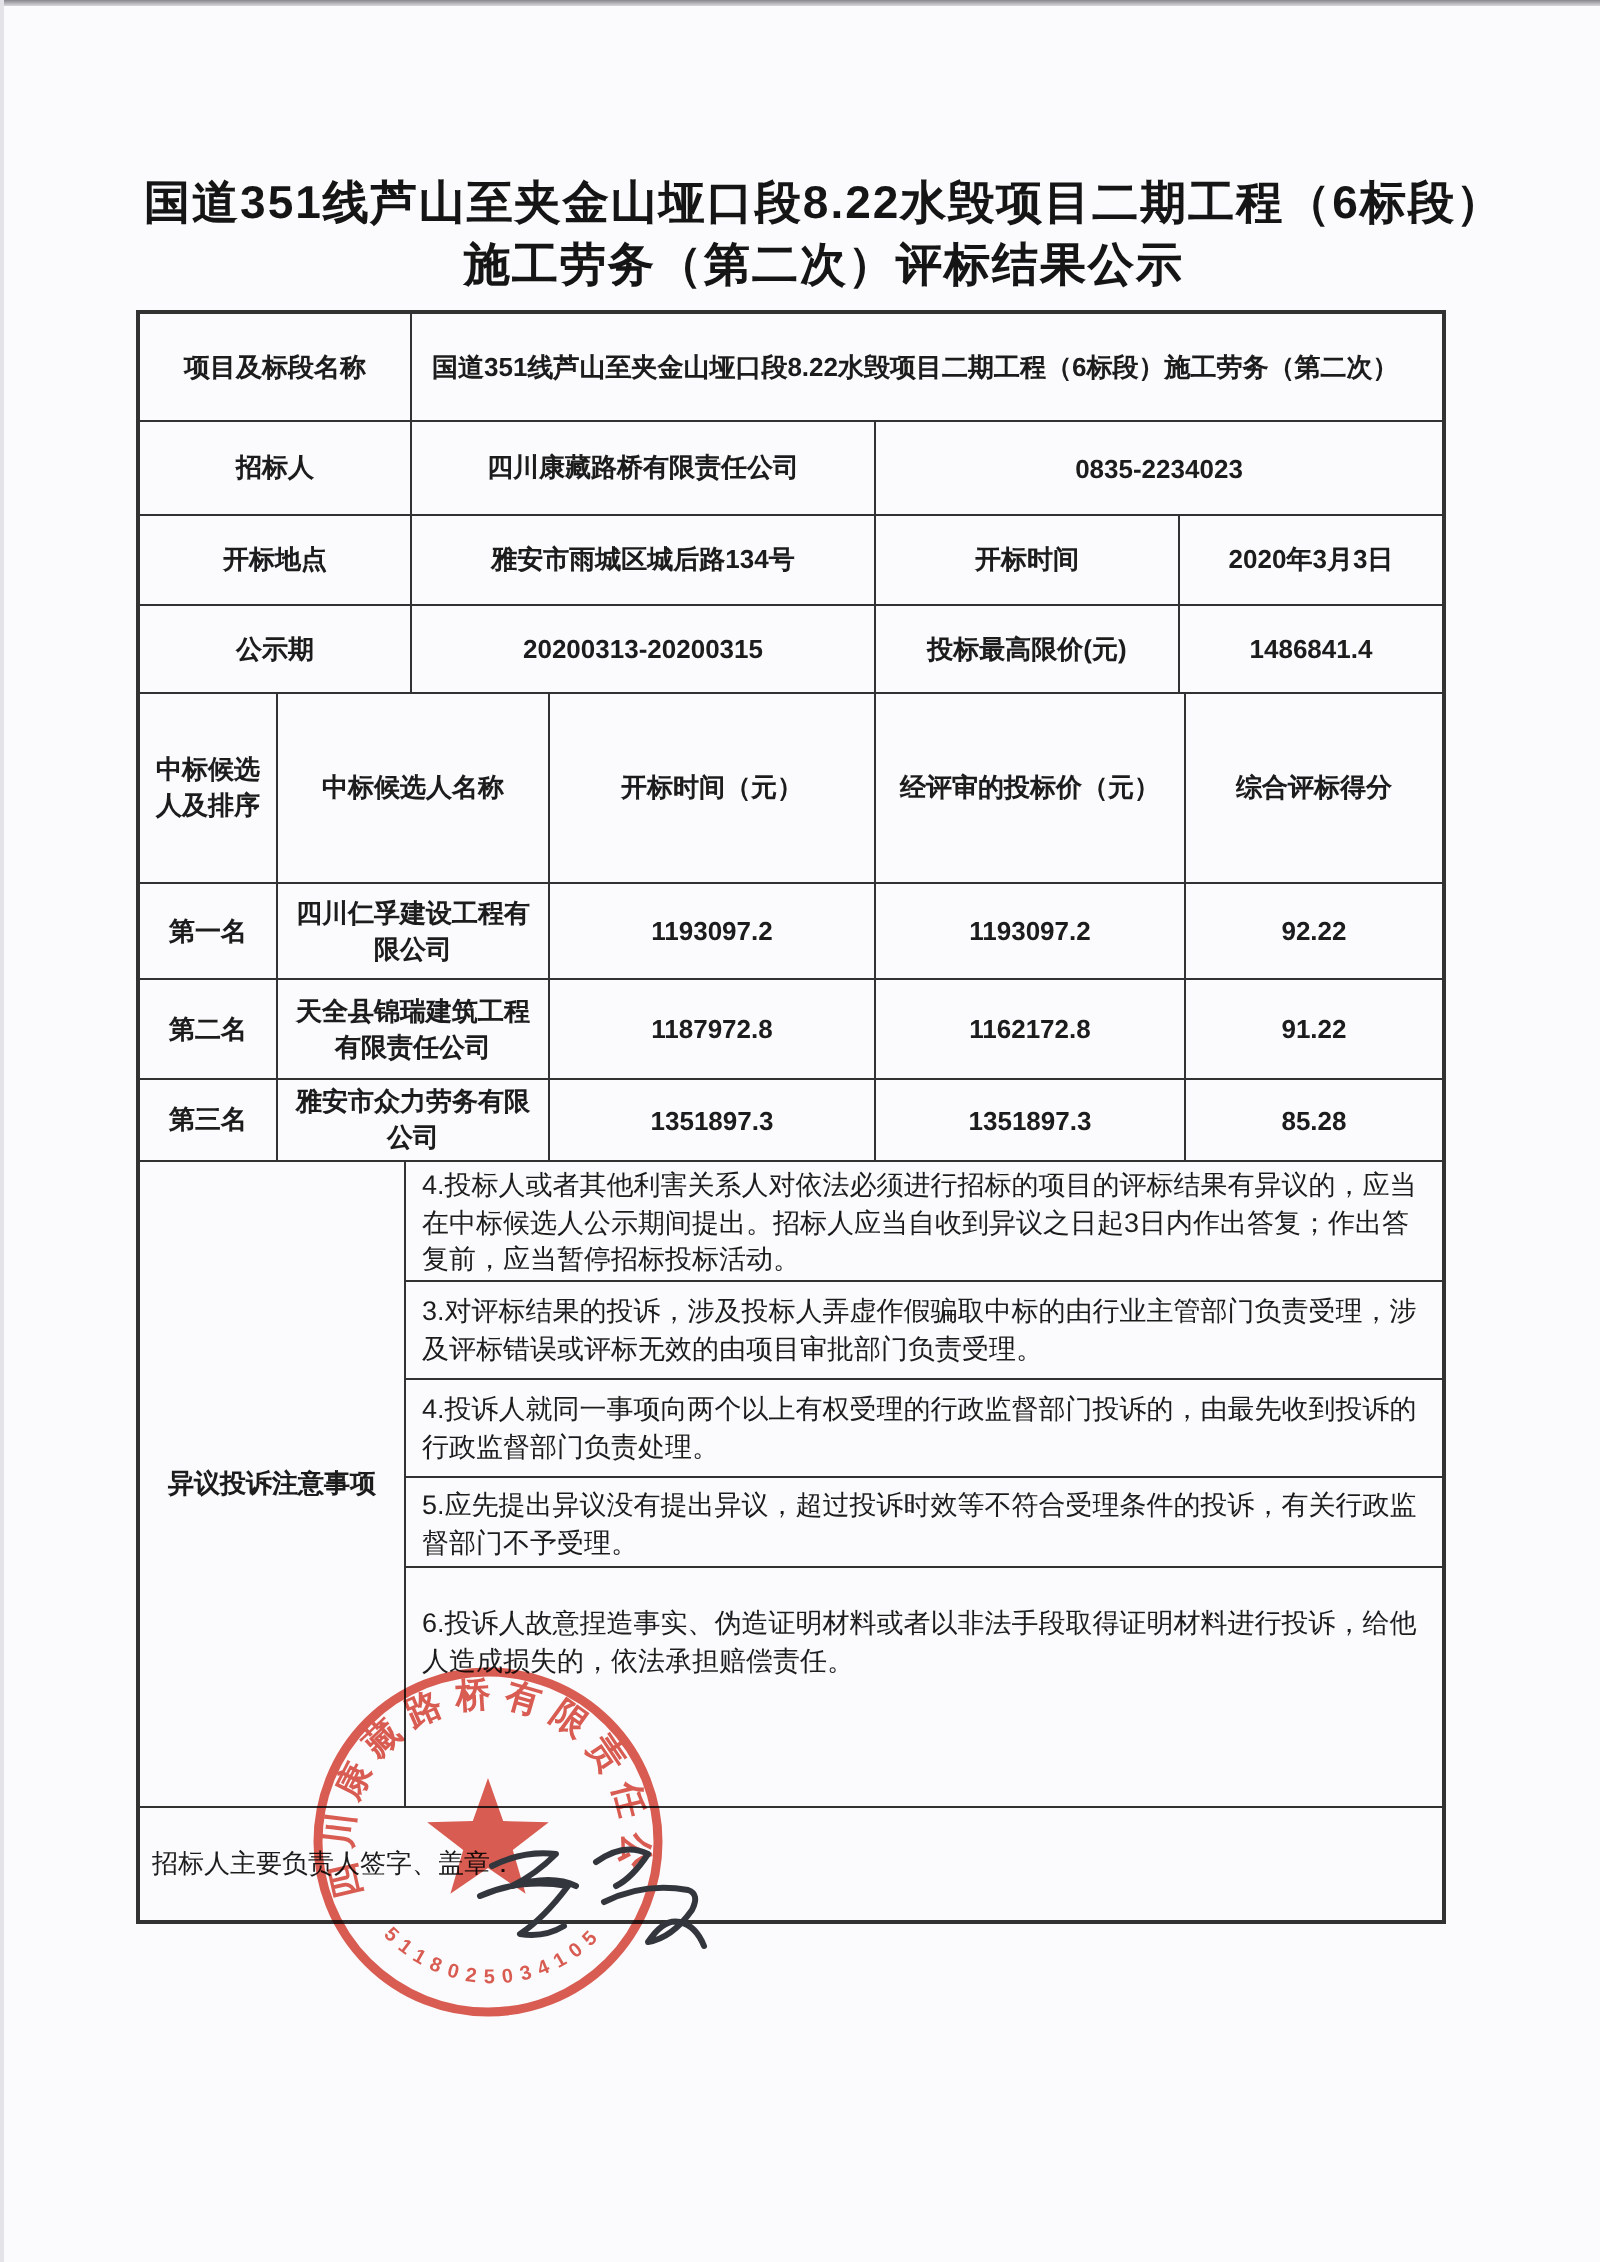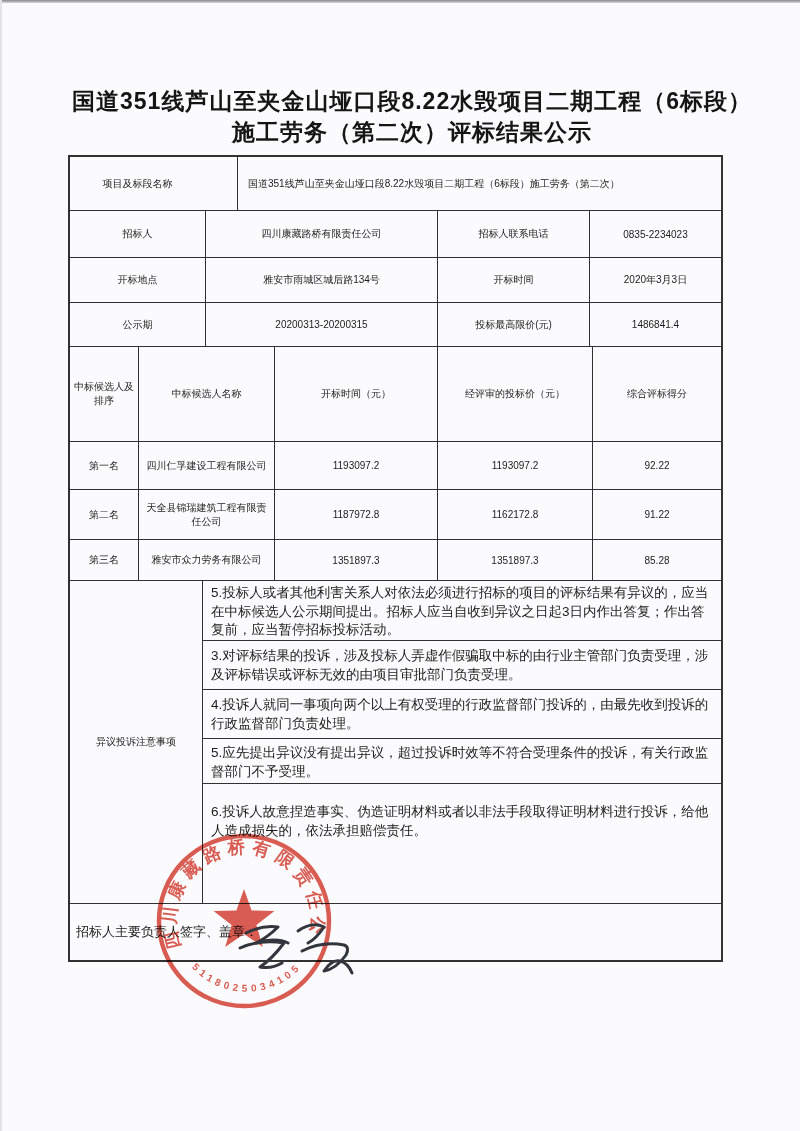--- a/index.html
+++ b/index.html
@@ -14,24 +14,24 @@
   .scan-left { position:absolute; top:0; left:0; width:2px; height:100%;
     background:#e3e3e8; }
   .title { position:absolute; top:86px; left:12px; width:100%;
     text-align:center; font-size:23px; font-weight:bold; color:#151515;
     line-height:31px; letter-spacing:1px; }
   .tbl { position:absolute; left:68px; top:155px; width:655px; height:807px;
     border:2px solid #323232; }
   .row { display:flex; border-top:1.5px solid #323232; width:100%; }
   .row.first { border-top:none; }
   .cell { border-left:1.5px solid #323232; display:flex; align-items:center;
-    justify-content:center; text-align:center; font-size:10px; color:#1c1c1c;
-    padding:2px 3px; overflow:hidden; }
+    justify-content:center; text-align:center; font-size:13px; color:#1c1c1c;
+    padding:2px 3px; overflow:hidden;font-weight:bold; }
   .cell.cfirst { border-left:none; }
-  .cell.left { justify-content:flex-start; text-align:left; padding-left:10px;margin-left:32px; }
+  .cell.left { justify-content:flex-start; text-align:left; padding-left:10px; }
   .notice-col { flex:1; display:flex; flex-direction:column; }
   .notice-item { border-top:1.5px solid #323232; font-size:13.5px;
     line-height:18.5px; text-align:left; padding:3px 8px 0 8px; color:#1c1c1c; }
   .notice-item.nfirst { border-top:none; }
   .sign-row { align-items:center; }
   .sign-label { font-size:13px; padding-left:6px; }
   .stamp { position:absolute; left:124px; top:801px; width:240px; height:240px;
     mix-blend-mode:multiply; opacity:0.82; pointer-events:none; }
   .signature { position:absolute; left:232px; top:903px; width:135px; height:85px;
     pointer-events:none; }
@@ -51,21 +51,20 @@
   <div class="tbl">
 
     <div class="row first" style="height:53px">
       <div class="cell cfirst" style="flex:0 0 135px">项目及标段名称</div>
       <div class="cell left" style="flex:1">国道351线芦山至夹金山垭口段8.22水毁项目二期工程（6标段）施工劳务（第二次）</div>
     </div>
 
     <div class="row" style="height:47px">
       <div class="cell cfirst" style="flex:0 0 135px">招标人</div>
       <div class="cell" style="flex:0 0 232px">四川康藏路桥有限责任公司</div>
-      <div class="cell" style="flex:0 0 152px">招标人联系电话</div>
       <div class="cell" style="flex:1">0835-2234023</div>
     </div>
 
     <div class="row" style="height:45px">
       <div class="cell cfirst" style="flex:0 0 135px">开标地点</div>
       <div class="cell" style="flex:0 0 232px">雅安市雨城区城后路134号</div>
       <div class="cell" style="flex:0 0 152px">开标时间</div>
       <div class="cell" style="flex:1">2020年3月3日</div>
     </div>
 
@@ -102,21 +101,21 @@
       <div class="cell cfirst" style="flex:0 0 68px">第三名</div>
       <div class="cell" style="flex:0 0 136px">雅安市众力劳务有限公司</div>
       <div class="cell" style="flex:0 0 163px">1351897.3</div>
       <div class="cell" style="flex:0 0 155px">1351897.3</div>
       <div class="cell" style="flex:1">85.28</div>
     </div>
 
     <div class="row" style="height:323px">
       <div class="cell cfirst" style="flex:0 0 132px">异议投诉注意事项</div>
       <div class="notice-col" style="border-left:1.5px solid #323232">
-        <div class="notice-item nfirst" style="height:59px">5.投标人或者其他利害关系人对依法必须进行招标的项目的评标结果有异议的，应当在中标候选人公示期间提出。招标人应当自收到异议之日起3日内作出答复；作出答复前，应当暂停招标投标活动。</div>
+        <div class="notice-item nfirst" style="height:59px">4.投标人或者其他利害关系人对依法必须进行招标的项目的评标结果有异议的，应当在中标候选人公示期间提出。招标人应当自收到异议之日起3日内作出答复；作出答复前，应当暂停招标投标活动。</div>
         <div class="notice-item" style="height:49px;padding-top:6px">3.对评标结果的投诉，涉及投标人弄虚作假骗取中标的由行业主管部门负责受理，涉及评标错误或评标无效的由项目审批部门负责受理。</div>
         <div class="notice-item" style="height:49px;padding-top:6px">4.投诉人就同一事项向两个以上有权受理的行政监督部门投诉的，由最先收到投诉的行政监督部门负责处理。</div>
         <div class="notice-item" style="height:45px;padding-top:5px">5.应先提出异议没有提出异议，超过投诉时效等不符合受理条件的投诉，有关行政监督部门不予受理。</div>
         <div class="notice-item" style="flex:1;padding-top:19px">6.投诉人故意捏造事实、伪造证明材料或者以非法手段取得证明材料进行投诉，给他人造成损失的，依法承担赔偿责任。</div>
       </div>
     </div>
 
     <div class="row sign-row" style="height:57px">
       <div class="sign-label">招标人主要负责人签字、盖章：</div>
     </div>

